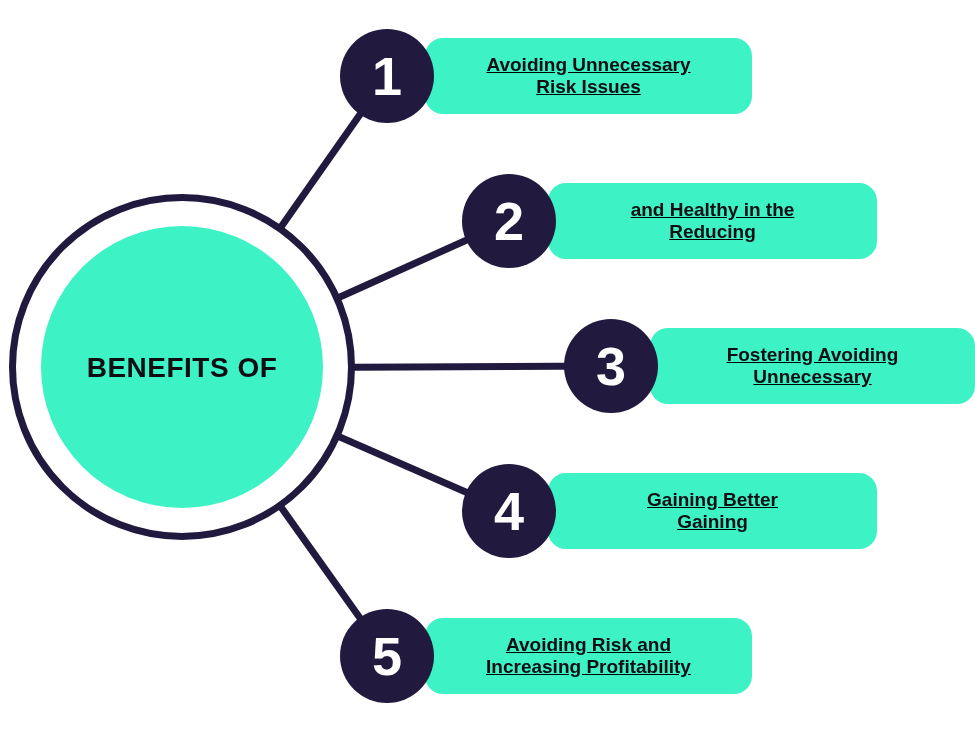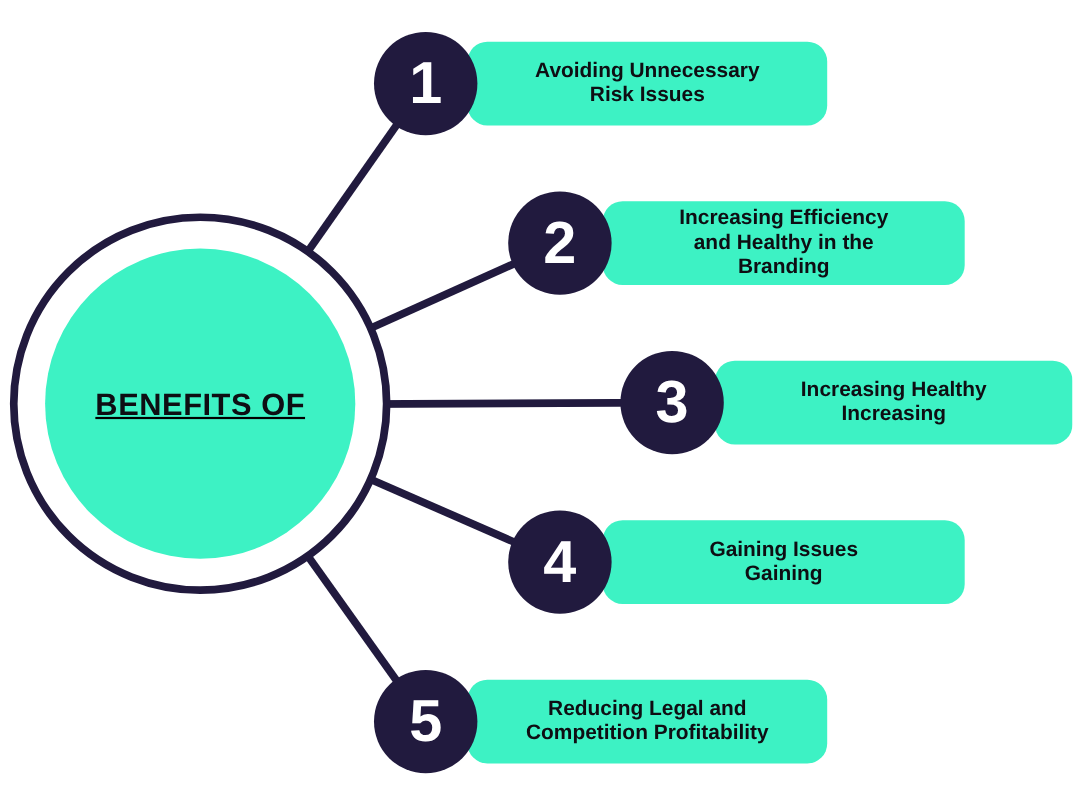--- a/index.html
+++ b/index.html
@@ -43,40 +43,40 @@
     align-items: center;
     justify-content: center;
   }
   .hub-inner {
     width: 282px; height: 282px;
     border-radius: 50%;
     background: var(--teal);
     display: flex;
     flex-direction: column;
     justify-content: center;
-    text-decoration: underline;
   }
   .hub-title {
     text-align: center;
     color: var(--ink);
     font-size: 28px;
     font-weight: 800;
     line-height: 33px;
     letter-spacing: 0.5px;
   }
   
   .bar {
     position: absolute;
     height: 76px;
     background: var(--teal);
     border-radius: 18px;
     z-index: 2;
     display: flex;
     align-items: center;
     justify-content: center;
+    text-decoration: underline;
   }
   .bar-text {
     text-align: center;
     color: var(--ink);
     font-size: 19px;
     font-weight: 800;
     line-height: 22px;
   }
   .bar-1 { left: 425px; top:  38px; width: 327px; }
   .bar-2 { left: 548px; top: 183px; width: 329px; }
@@ -130,52 +130,51 @@
       <div>Avoiding Unnecessary</div>
       <div>Risk Issues</div>
     </div>
   </div>
   <div class="badge badge-1">
     <span>1</span>
   </div>
 
   <div class="bar bar-2">
     <div class="bar-text">
-      <div>Increasing Efficiency</div>
       <div>and Healthy in the</div>
-      <div>Branding</div>
+      <div>Reducing</div>
     </div>
   </div>
   <div class="badge badge-2">
     <span>2</span>
   </div>
 
   <div class="bar bar-3">
     <div class="bar-text">
-      <div>Increasing Healthy</div>
-      <div>Increasing</div>
+      <div>Fostering Avoiding</div>
+      <div>Unnecessary</div>
     </div>
   </div>
   <div class="badge badge-3">
     <span>3</span>
   </div>
 
   <div class="bar bar-4">
     <div class="bar-text">
-      <div>Gaining Issues</div>
+      <div>Gaining Better</div>
       <div>Gaining</div>
     </div>
   </div>
   <div class="badge badge-4">
     <span>4</span>
   </div>
 
   <div class="bar bar-5">
     <div class="bar-text">
-      <div>Reducing Legal and</div>
-      <div>Competition Profitability</div>
+      <div>Avoiding Risk and</div>
+      <div>Increasing Profitability</div>
     </div>
   </div>
   <div class="badge badge-5">
     <span>5</span>
   </div>
 
 </div>
 
 </body></html>

